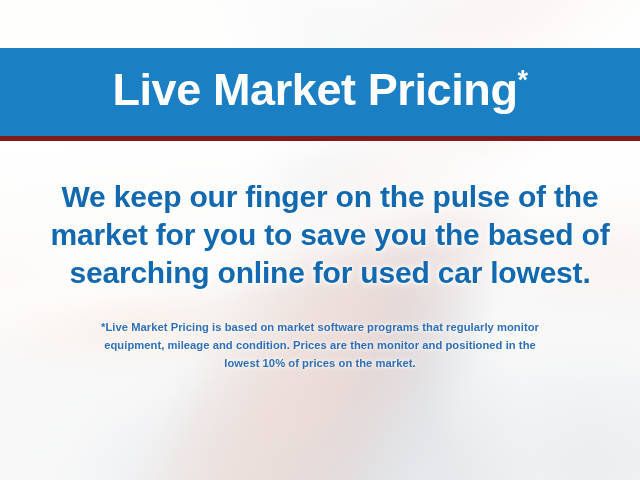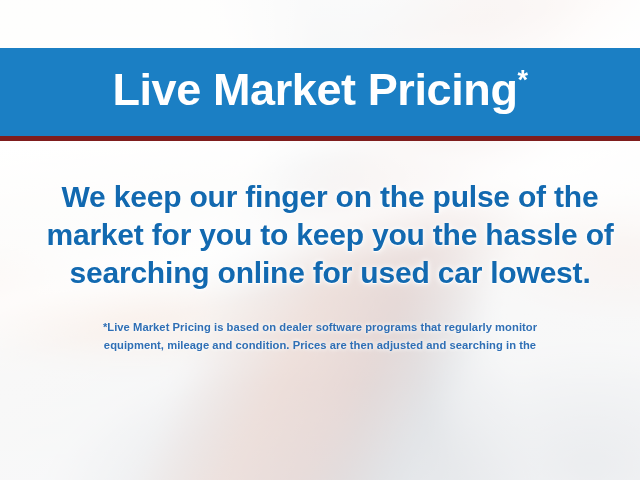--- a/index.html
+++ b/index.html
@@ -180,22 +180,23 @@
     <div class="bg-layer bg-sweeps"></div>
     <div class="bg-veil"></div>
   </div>
 
   <div class="banner">
     <h1 class="banner-title"><span>Live Market Pricing</span><span class="asterisk">*</span></h1>
   </div>
 
   <div class="headline">
     <span class="headline-line">We keep our finger on the pulse of the</span>
-    <span class="headline-line">market for you to keep you the hassle of</span>
+    <span class="headline-line">market for you to save you the based of</span>
     <span class="headline-line">searching online for used car lowest.</span>
   </div>
 
   <div class="disclaimer">
-    <span class="disclaimer-line">*Live Market Pricing is based on dealer software programs that regularly monitor</span>
-    <span class="disclaimer-line">equipment, mileage and condition. Prices are then adjusted and searching in the</span>
+    <span class="disclaimer-line">*Live Market Pricing is based on market software programs that regularly monitor</span>
+    <span class="disclaimer-line">equipment, mileage and condition. Prices are then monitor and positioned in the</span>
+    <span class="disclaimer-line">lowest 10% of prices on the market.</span>
   </div>
 
 </div>
 
 </body></html>

